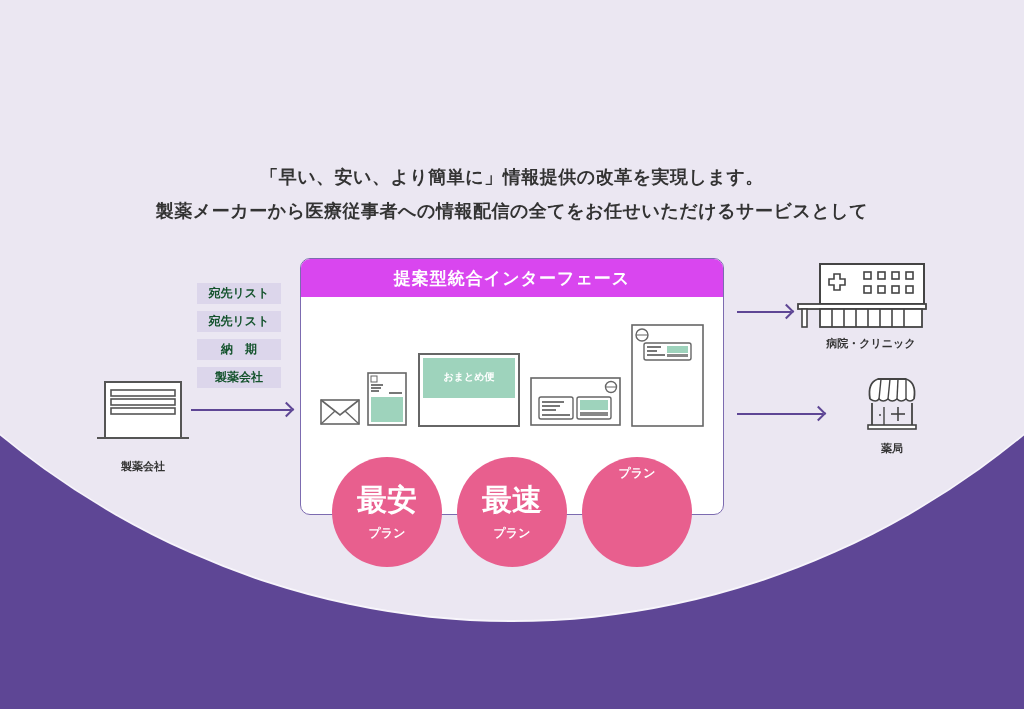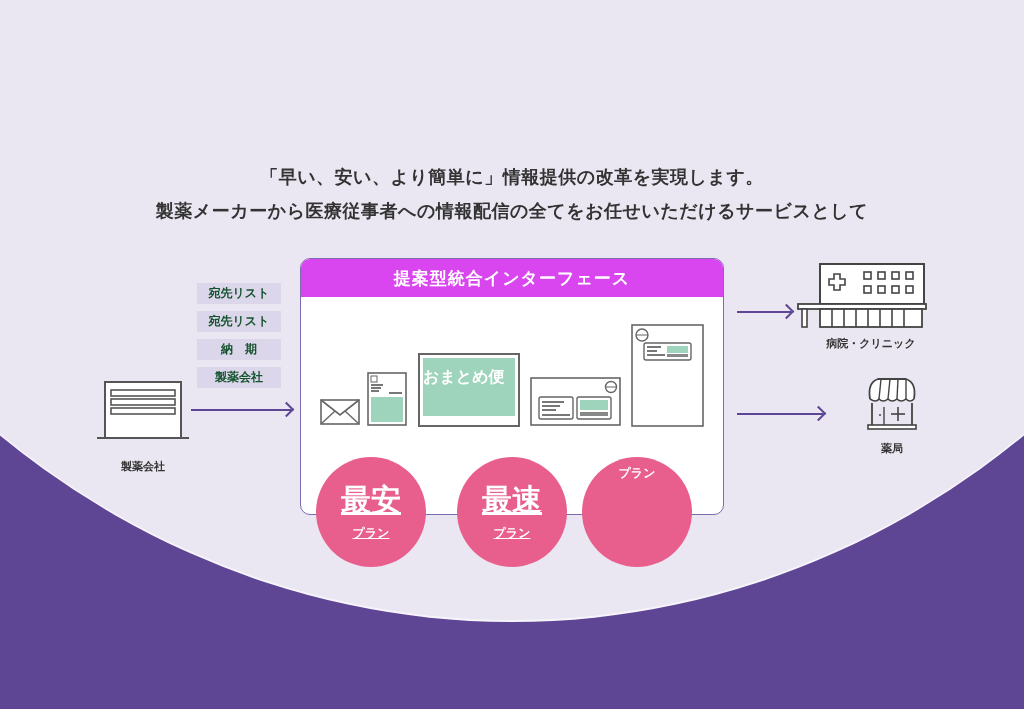--- a/index.html
+++ b/index.html
@@ -98,21 +98,21 @@
     <rect x="1" y="1" width="38" height="52" fill="#fff" stroke="#666" stroke-width="1.6"></rect>
     <rect x="4" y="25" width="32" height="25" fill="#9ed3bc"></rect>
     <rect x="4" y="4" width="6" height="6" fill="#fff" stroke="#666" stroke-width="1"></rect>
     <rect x="4" y="12" width="12" height="2" fill="#777"></rect>
     <rect x="4" y="15" width="10" height="2" fill="#777"></rect>
     <rect x="4" y="18" width="8" height="2" fill="#777"></rect>
     <rect x="22" y="20" width="13" height="2" fill="#777"></rect>
   </svg>
 
   <div class="item" style="left:117px; top:94px; width:102px; height:74px; border:2px solid #666; background:#fff;">
-    <div style="margin:3px; height:58px; background:#9ed3bc; color:#fff; font-weight:bold; font-size:16px; line-height:38px;">おまとめ便</div>
+    <div style="margin:3px; height:40px; background:#9ed3bc; color:#fff; font-weight:bold; font-size:10px; text-align:center; line-height:38px;">おまとめ便</div>
   </div>
 
   <svg class="item" style="left:229px; top:118px;" width="92" height="50" viewBox="0 0 92 50">
     <rect x="1" y="1" width="89" height="47" fill="#fff" stroke="#666" stroke-width="1.6"></rect>
     <circle cx="81" cy="10" r="5.5" fill="#fff" stroke="#666" stroke-width="1.4"></circle>
     <line x1="76" y1="10" x2="86" y2="10" stroke="#666" stroke-width="1.2"></line>
     <rect x="9" y="20" width="34" height="22" rx="2" fill="#fff" stroke="#666" stroke-width="1.4"></rect>
     <rect x="12" y="24" width="22" height="2" fill="#777"></rect>
     <rect x="12" y="28" width="18" height="2" fill="#777"></rect>
     <rect x="12" y="32" width="14" height="2" fill="#777"></rect>
@@ -128,25 +128,25 @@
     <line x1="5" y1="11" x2="17" y2="11" stroke="#666" stroke-width="1.2"></line>
     <rect x="13" y="19" width="47" height="17" rx="2" fill="#fff" stroke="#666" stroke-width="1.4"></rect>
     <rect x="16" y="22" width="14" height="2" fill="#777"></rect>
     <rect x="16" y="26" width="10" height="2" fill="#777"></rect>
     <rect x="16" y="30" width="18" height="2" fill="#777"></rect>
     <rect x="36" y="22" width="21" height="7" fill="#9ed3bc"></rect>
     <rect x="36" y="30" width="21" height="3" fill="#888"></rect>
   </svg>
 </div>
 
-<div class="circle" style="left:316px; top:457px;text-decoration:underline;">
+<div class="circle" style="left:332px; top:457px;">
   <span class="big">最安</span>
   <span class="small">プラン</span>
 </div>
-<div class="circle" style="left:457px; top:457px;text-decoration:underline;">
+<div class="circle" style="left:457px; top:457px;">
   <span class="big">最速</span>
   <span class="small">プラン</span>
 </div>
 <div class="circle" style="left:582px; top:457px;">
   <span class="small">プラン</span>
 </div>
 
 <div class="arrow" style="left:737px; top:311px; width:54px;"></div>
 <div class="arrow" style="left:737px; top:413px; width:86px;"></div>
 

